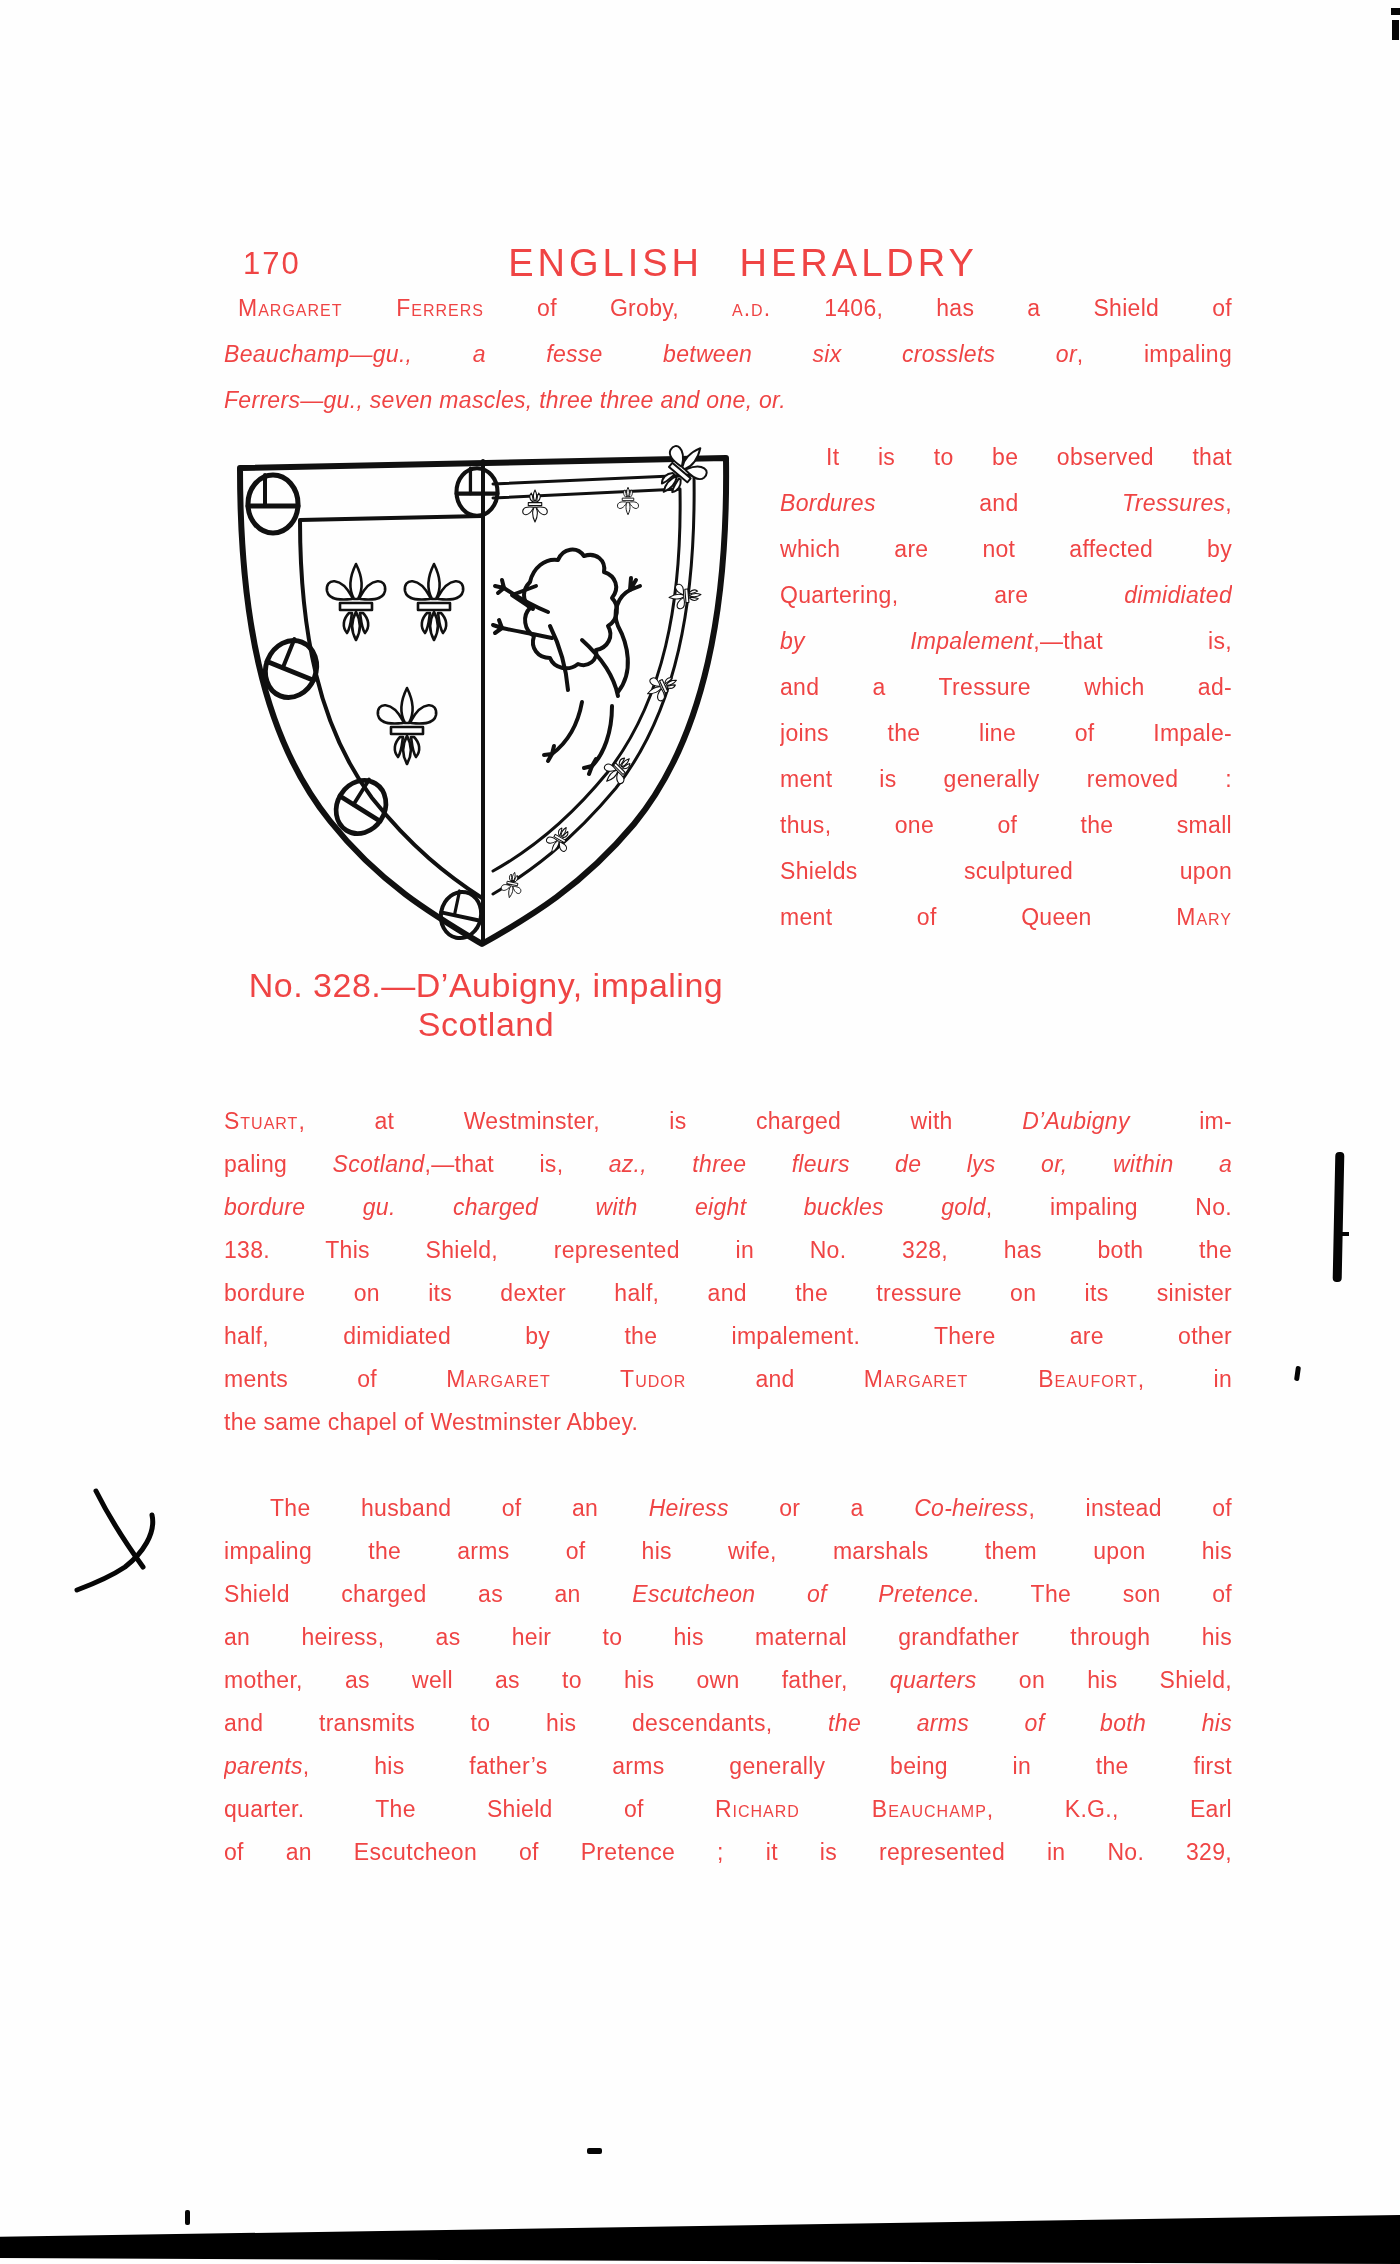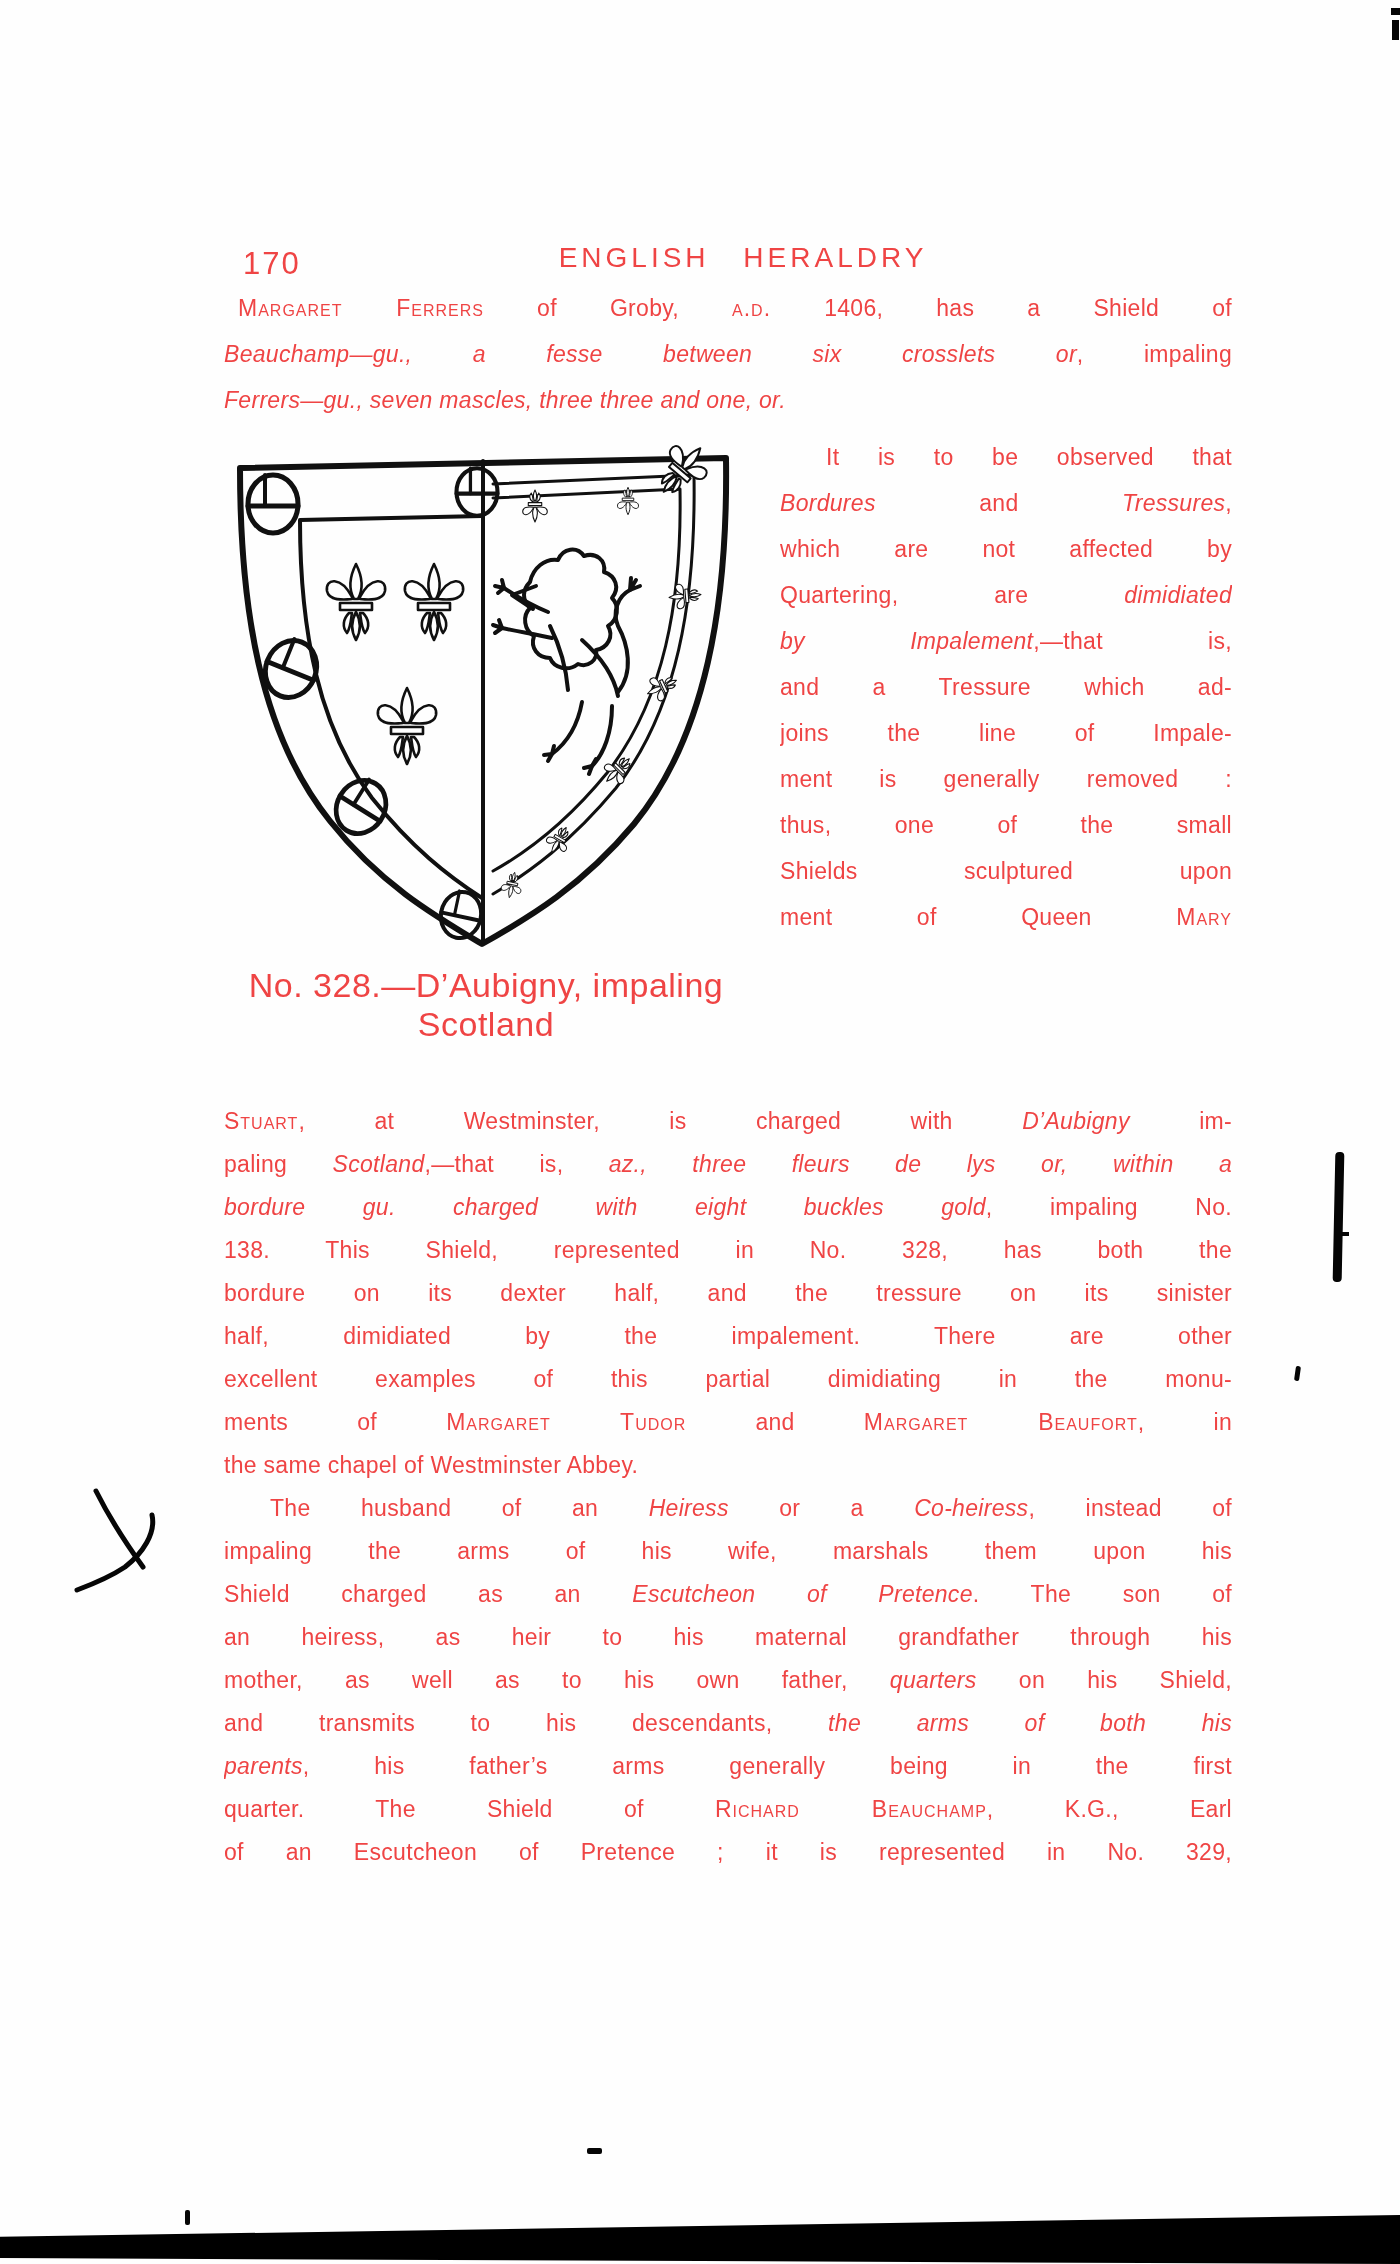--- a/index.html
+++ b/index.html
@@ -4,21 +4,21 @@
 <style>
   html,body{margin:0;padding:0;background:#e8e8e8;}
   .page{
     position:relative;width:1400px;height:2264px;background:#fefefdff;
     background:#fefefe;overflow:hidden;
     font-family:Liberation Sans, sans-serif;color:#ef4444;
   }
   .runninghead{position:absolute;top:246px;left:243px;width:1000px;height:42px;}
   .pagenum{position:absolute;left:0;top:0;font-size:31px;letter-spacing:2px;}
   .booktitle{position:absolute;left:0;top:-4px;width:100%;text-align:center;
-    font-size:28px;letter-spacing:4px;word-spacing:22px;}
+    font-size:38px;letter-spacing:4px;word-spacing:22px;}
   .textblock{position:absolute;font-size:23px;letter-spacing:0.3px;}
   .textblock .line{text-align:justify;text-align-last:justify;overflow:hidden;}
   .textblock .line.last{text-align-last:left;}
   .it{font-style:italic;}
   .sc{font-variant:small-caps;letter-spacing:1px;}
   .p1{left:224px;top:285px;width:1008px;}
   .p1 .line{height:46px;line-height:46px;}
   .rightcol{left:780px;top:434px;width:452px;}
   .rightcol .line{height:46px;line-height:46px;}
   .p2{left:224px;top:1100px;width:1008px;}
@@ -153,21 +153,20 @@
       <div class="line"><span>ment of Queen </span><span class="sc">Mary</span></div>
     </div>
 
   <div class="textblock p2">
       <div class="line"><span class="sc">Stuart</span><span>, at Westminster, is charged with </span><span class="it">D’Aubigny</span><span> im-</span></div>
       <div class="line"><span>paling </span><span class="it">Scotland</span><span>,—that is, </span><span class="it">az., three fleurs de lys or, within a</span></div>
       <div class="line"><span class="it">bordure gu. charged with eight buckles gold</span><span>, impaling No.</span></div>
       <div class="line"><span>138.  This Shield, represented in No. 328, has both the</span></div>
       <div class="line"><span>bordure on its dexter half, and the tressure on its sinister</span></div>
       <div class="line"><span>half, dimidiated by the impalement.  There are other</span></div>
-      <div class="line"><span>excellent examples of this partial dimidiating in the monu-</span></div>
       <div class="line"><span>ments of </span><span class="sc">Margaret Tudor</span><span> and </span><span class="sc">Margaret Beaufort</span><span>, in</span></div>
       <div class="line last"><span>the same chapel of Westminster Abbey.</span></div>
     </div>
 
   <div class="textblock p3">
       <div class="line" style="text-indent: 46px;"><span>The husband of an </span><span class="it">Heiress</span><span> or a </span><span class="it">Co-heiress</span><span>, instead of</span></div>
       <div class="line"><span>impaling the arms of his wife, marshals them upon his</span></div>
       <div class="line"><span>Shield charged as an </span><span class="it">Escutcheon of Pretence</span><span>.  The son of</span></div>
       <div class="line"><span>an heiress, as heir to his maternal grandfather through his</span></div>
       <div class="line"><span>mother, as well as to his own father, </span><span class="it">quarters</span><span> on his Shield,</span></div>

